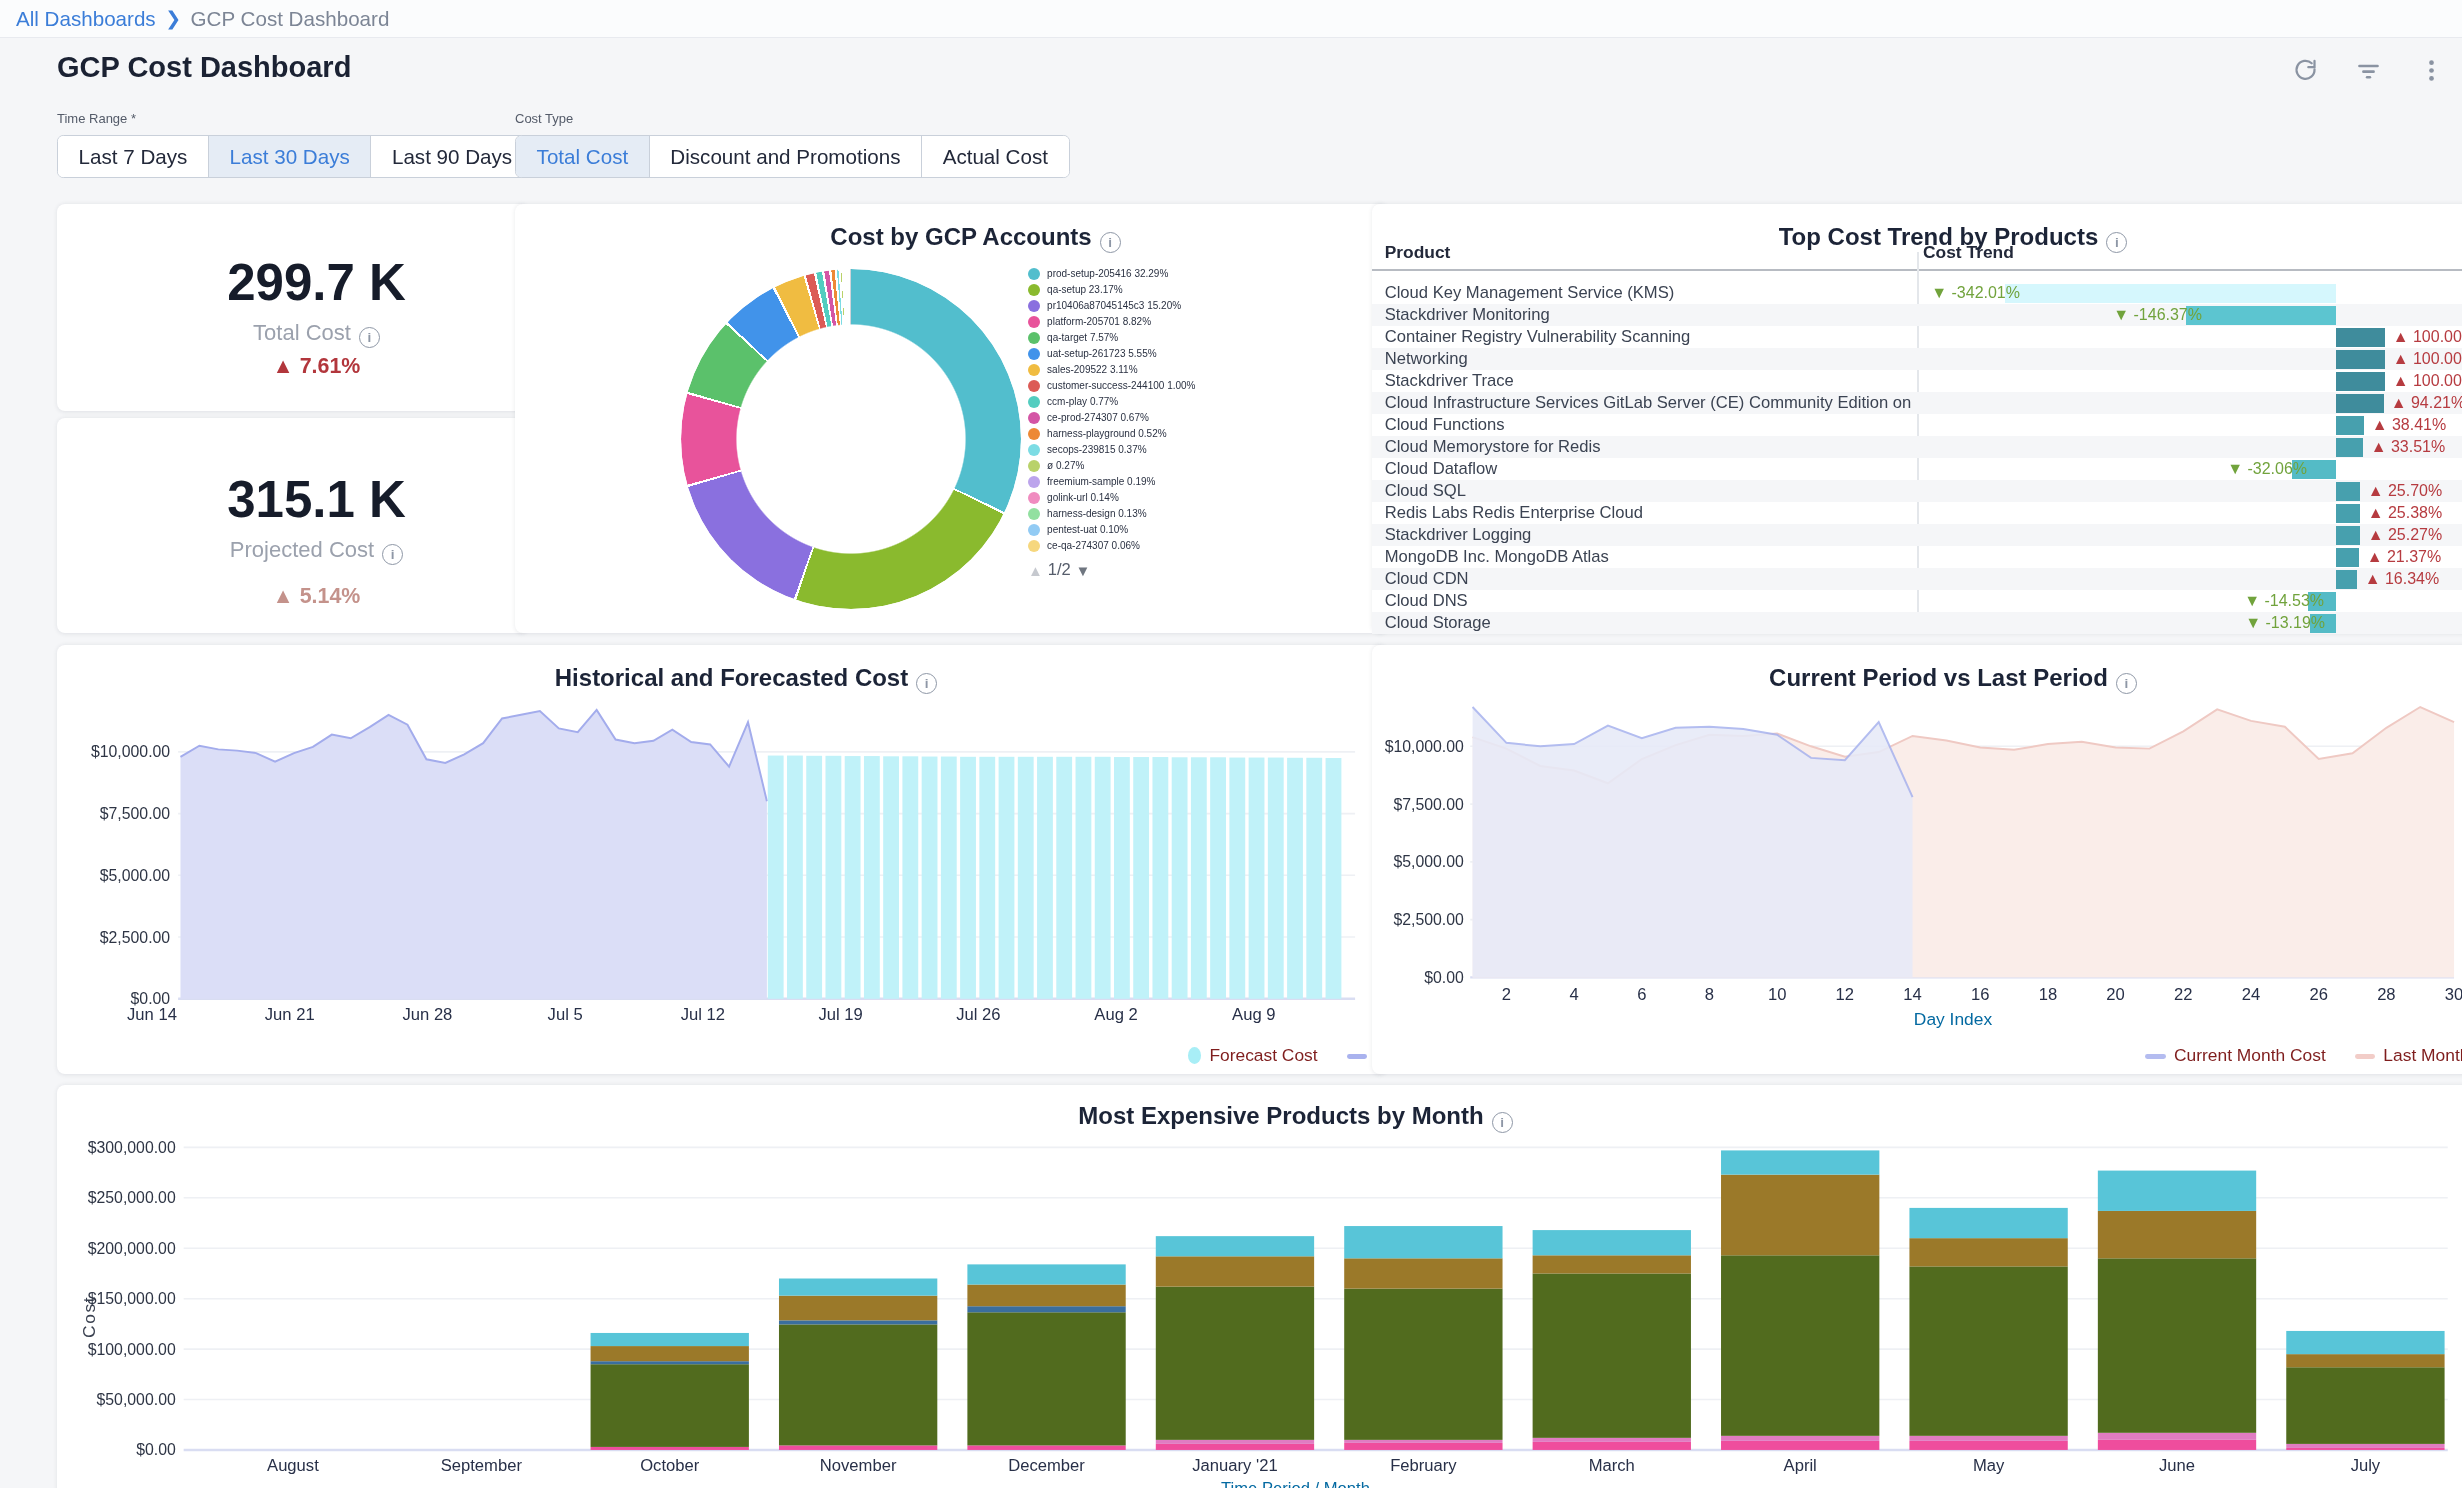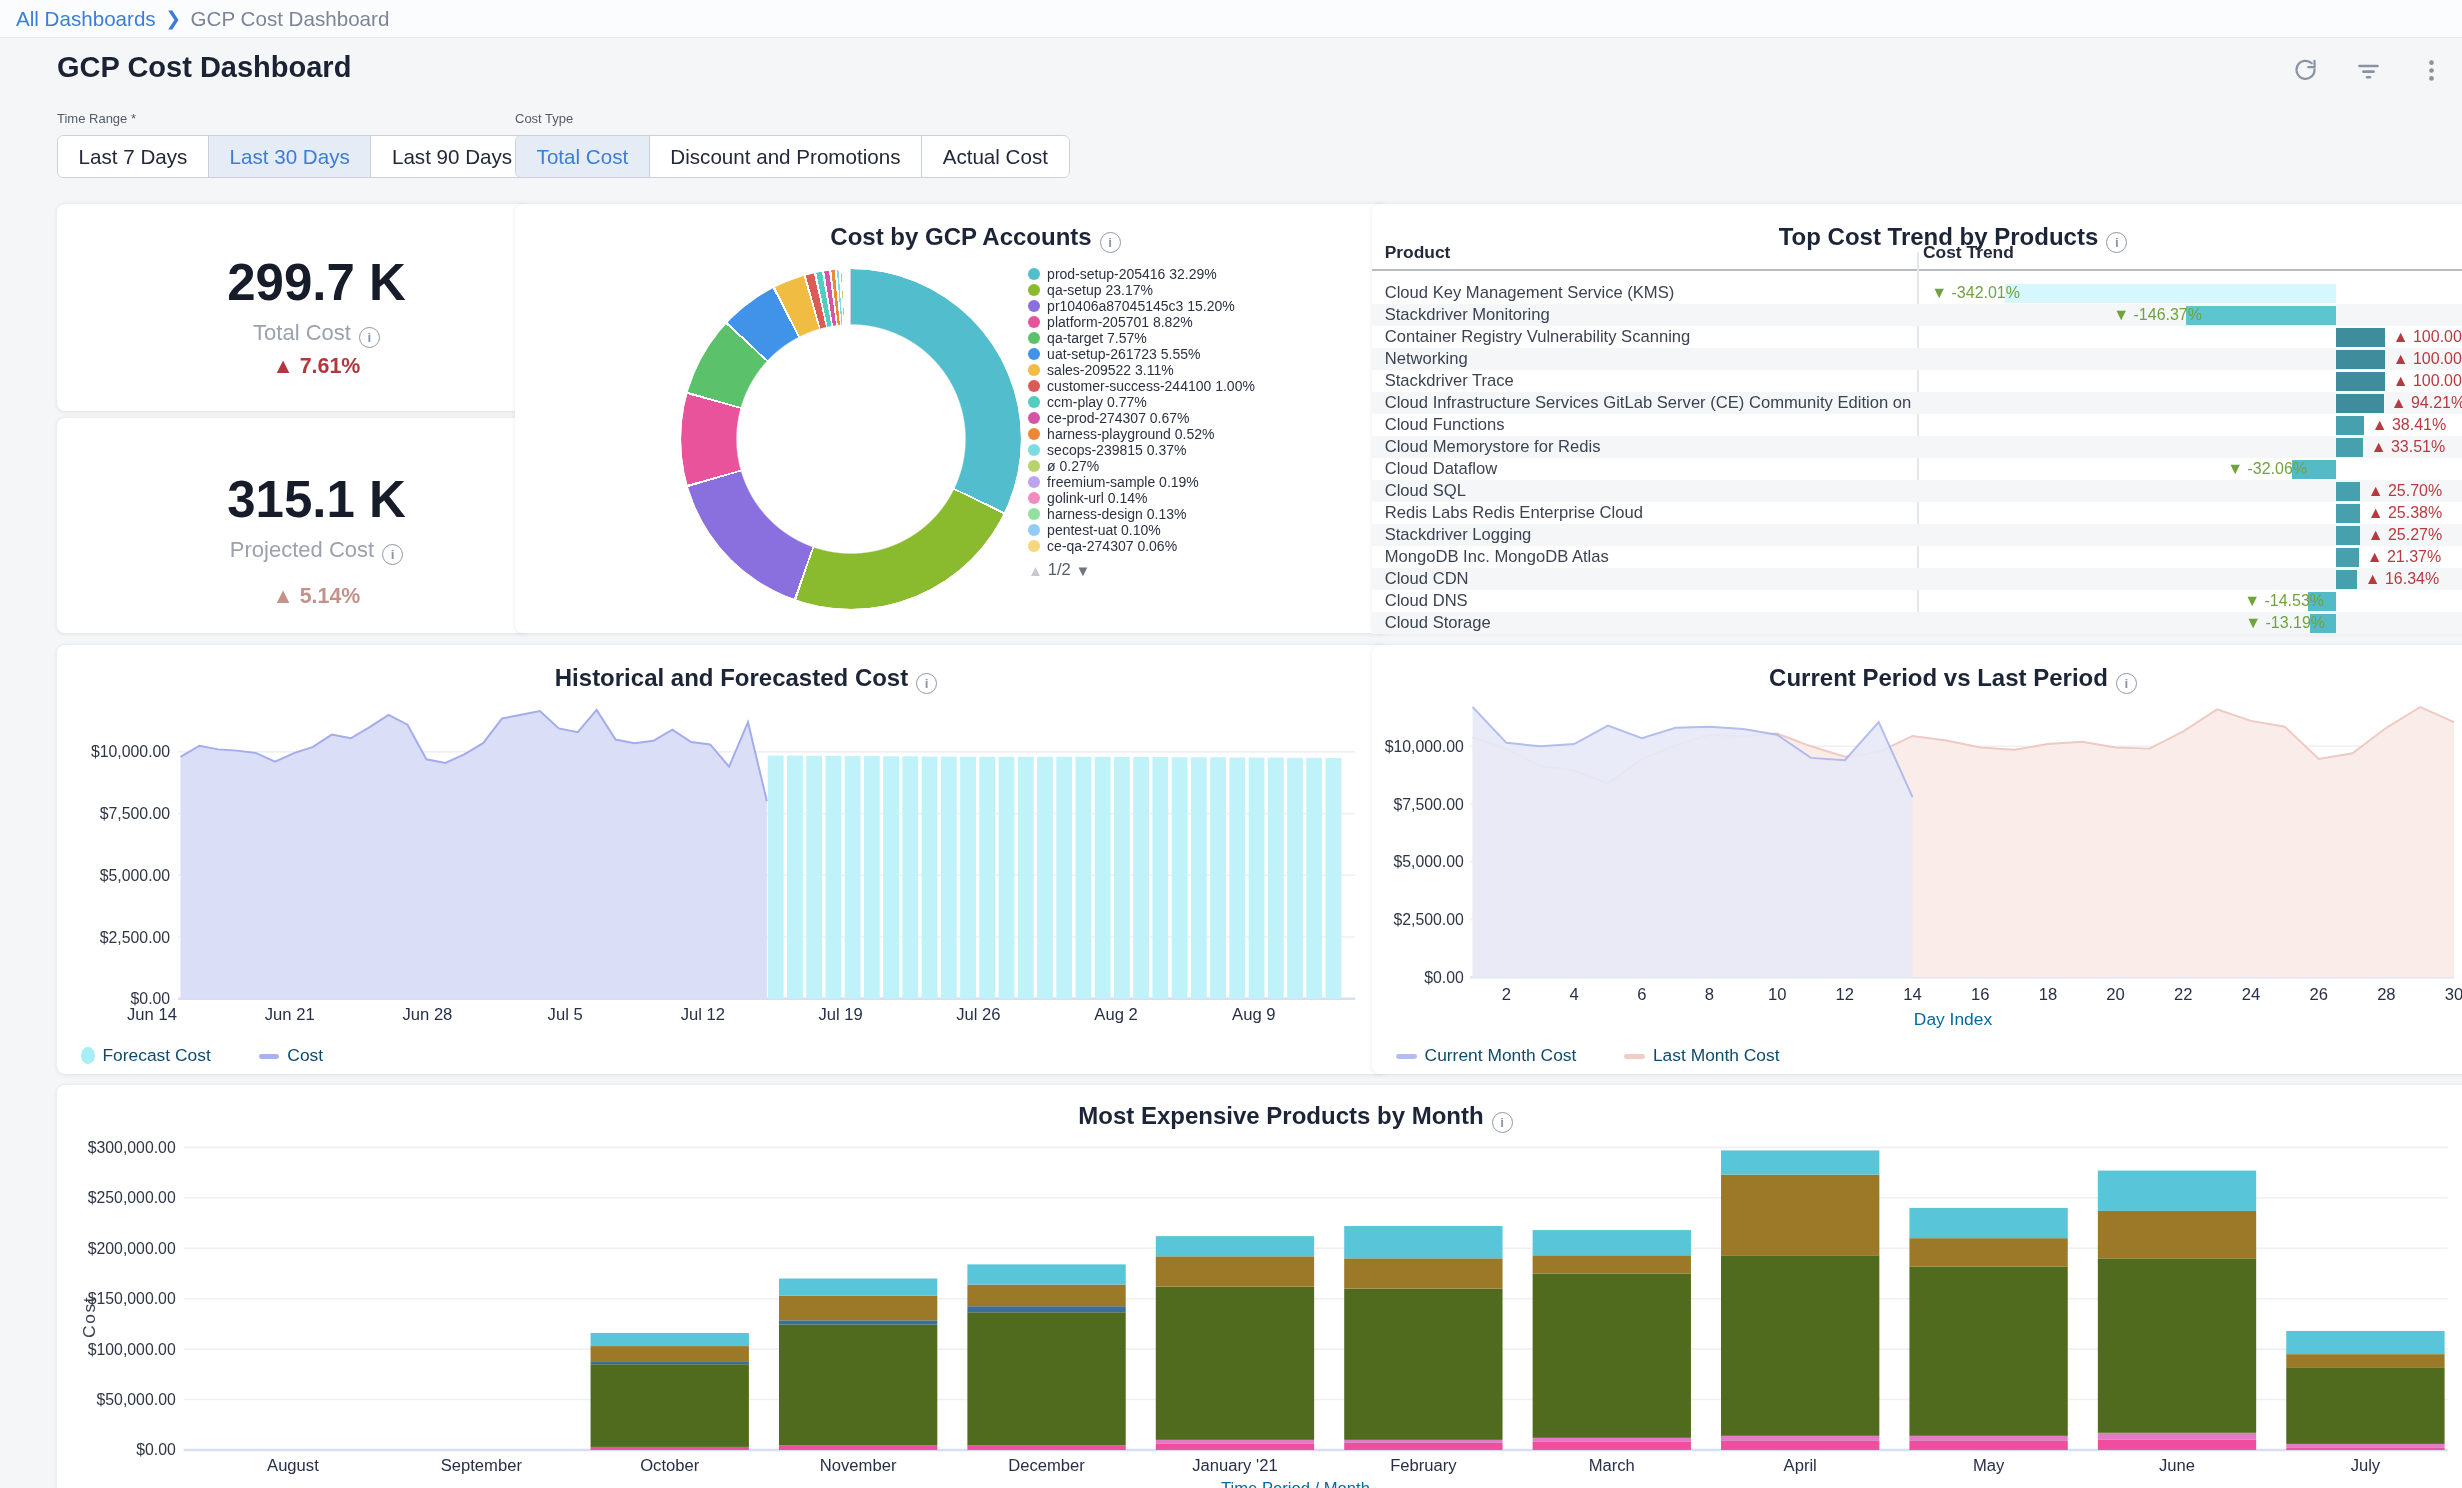--- a/index.html
+++ b/index.html
@@ -22,39 +22,39 @@
   .panel{position:absolute;background:#fff;border-radius:8px;box-shadow:0 0.8px 4px rgba(40,50,70,.10);padding-left:24px;}
   .ptitle{position:absolute;width:100%;text-align:center;font-size:24px;font-weight:600;color:#1C2437;}
   .iico{display:inline-block;width:19px;height:19px;border:1.6px solid #8E97A6;border-radius:50%;color:#8E97A6;
         font-size:13.5px;line-height:19px;text-align:center;font-weight:600;vertical-align:-2.4px;margin-left:8px;cursor:pointer;font-style:normal;}
   
   .card-val{position:absolute;width:100%;text-align:center;font-size:51px;font-weight:600;color:#161C2A;}
   .card-lbl{position:absolute;width:100%;text-align:center;font-size:22px;color:#9BA1AD;}
   .card-delta{position:absolute;width:100%;text-align:center;font-size:21.4px;font-weight:600;}
   
   .leg-wrap{position:absolute;left:513px;top:62px;width:329px;}
-  .leg-item{display:flex;gap:7.1px;font-size:14px;line-height:16px;color:#2A3142;cursor:pointer;}
+  .leg-item{display:flex;gap:7.1px;font-size:10px;line-height:16px;color:#2A3142;cursor:pointer;}
   .leg-dot{flex:none;width:12px;height:12px;border-radius:50%;margin-top:1.6px;}
   .leg-pg{font-size:16.6px;color:#565D6B;margin-top:6.3px;display:flex;align-items:center;gap:4.8px;}
   .tri{font-size:15px;cursor:pointer;}
   
   .tbl-hdr{position:absolute;top:36px;left:0;right:0;height:28.5px;border-bottom:2.4px solid #B7BBC2;font-weight:700;font-size:17.4px;color:#23293A;text-align:right;}
   .tbl-rows{position:absolute;top:78px;left:0;right:0;}
   .trow{height:22px;display:flex;position:relative;}
   .trow:nth-child(even){background:#F5F6F8;}
   .tprod{width:532px;padding-left:12.7px;font-size:16.6px;line-height:22px;color:#3B4352;
          white-space:nowrap;overflow:hidden;flex:none;}
   .ttrend{position:relative;flex:1;}
   .tbar{position:absolute;top:1.6px;height:19px;}
   .tpct{position:absolute;top:0;font-size:16px;line-height:22px;white-space:nowrap;}
   .coldiv{position:absolute;top:48px;bottom:4.8px;left:545px;width:1.6px;background:#E4E7EB;}
   .chart-svg{position:absolute;left:0;top:0;}
   .axis-title{position:absolute;width:100%;text-align:center;font-size:17.4px;color:#0369a1;}
-  .legend-row{position:absolute;width:100%;display:flex;justify-content:flex-start;gap:48px;align-items:center;
-              font-size:17.4px;color:#0c4a6e;}
+  .legend-row{position:absolute;width:100%;display:flex;justify-content:flex-end;gap:29px;align-items:center;
+              font-size:17.4px;color:#7f1d1d;}
   .lg-dash{display:inline-block;width:20.6px;height:4.8px;border-radius:2.4px;margin-right:8px;vertical-align:2.4px;}
   .lg-dot{display:inline-block;width:13.5px;height:17.4px;border-radius:50%;margin-right:8px;vertical-align:-3.2px;}
   .ylab-rot{position:absolute;transform:rotate(-90deg);transform-origin:left top;font-size:17.4px;color:#3A4150;letter-spacing:1.6px;}
 </style>
 </head>
 <body>
 
 <div class="topbar">
   <a class="crumb-link">All Dashboards</a>
   <span class="crumb-sep">❯</span>

